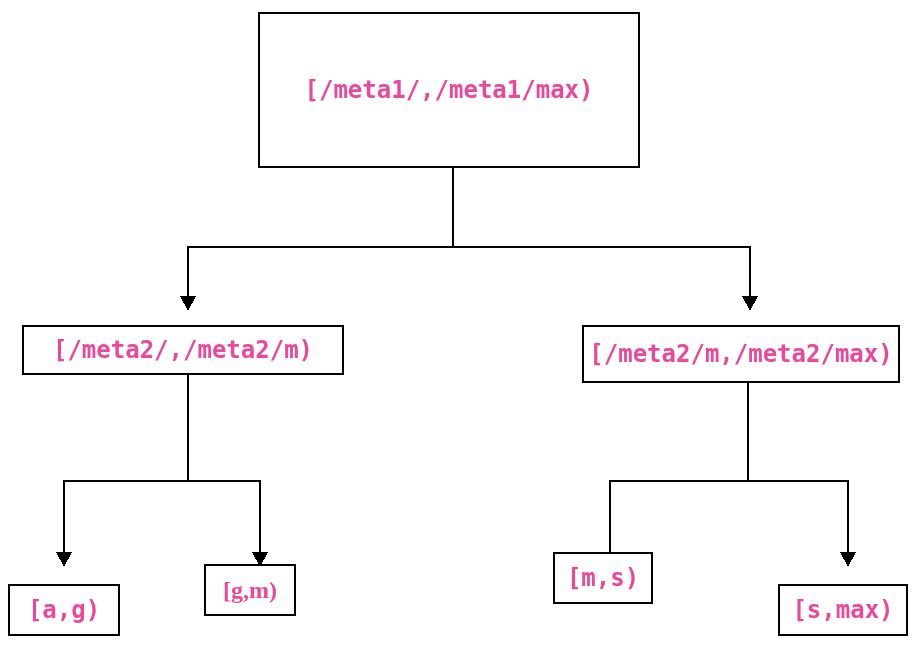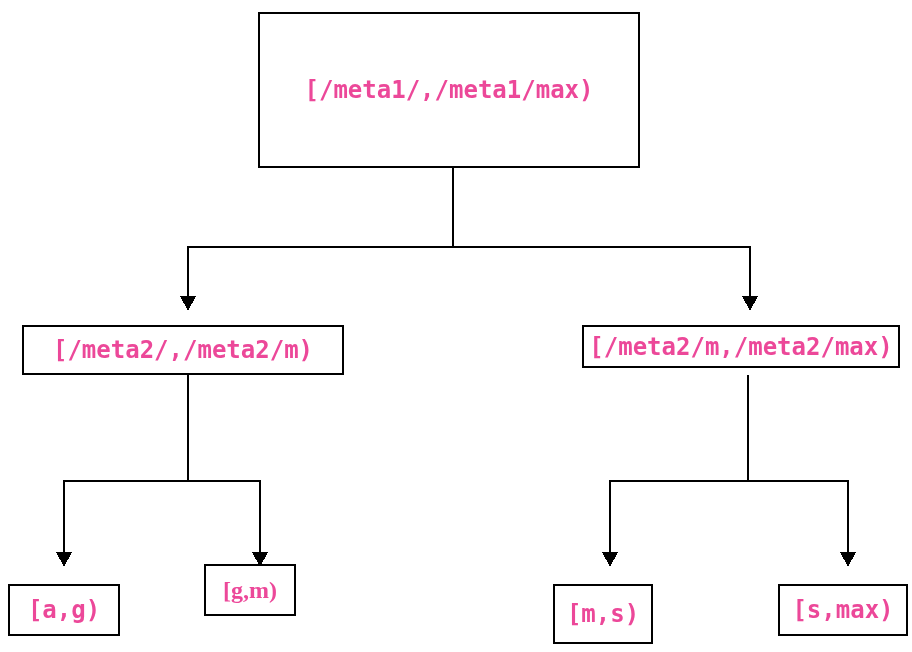--- a/index.html
+++ b/index.html
@@ -40,24 +40,24 @@
     align-items: center;
     justify-content: center;
     font-weight: bold;
     font-size: 24px;
     color: #ec4899;
     white-space: nowrap;
     text-align: center;
   }
   .node-root       { left: 258px; top: 12px;  width: 382px; height: 156px; }
   .node-meta2-left { left: 22px;  top: 325px; width: 322px; height: 50px;  }
-  .node-meta2-right{ left: 582px; top: 325px; width: 318px; height: 43px;  }
+  .node-meta2-right{ left: 582px; top: 325px; width: 318px; height: 58px;  }
   .node-leaf-ag    { left: 8px;   top: 584px; width: 112px; height: 52px;  }
   .node-leaf-gm    { left: 204px; top: 564px; width: 92px; height: 52px; font-family: Liberation Serif, serif;  }
-  .node-leaf-ms    { left: 553px; top: 584px; width: 100px; height: 60px;  }
+  .node-leaf-ms    { left: 553px; top: 552px; width: 100px; height: 52px;  }
   .node-leaf-smax  { left: 778px; top: 584px; width: 130px; height: 52px;  }
 </style>
 </head>
 <body>
 
 <div class="canvas">
 
   <svg class="edges-svg" width="912" height="652" viewBox="0 0 912 652" shape-rendering="crispEdges">
 
     <g>

